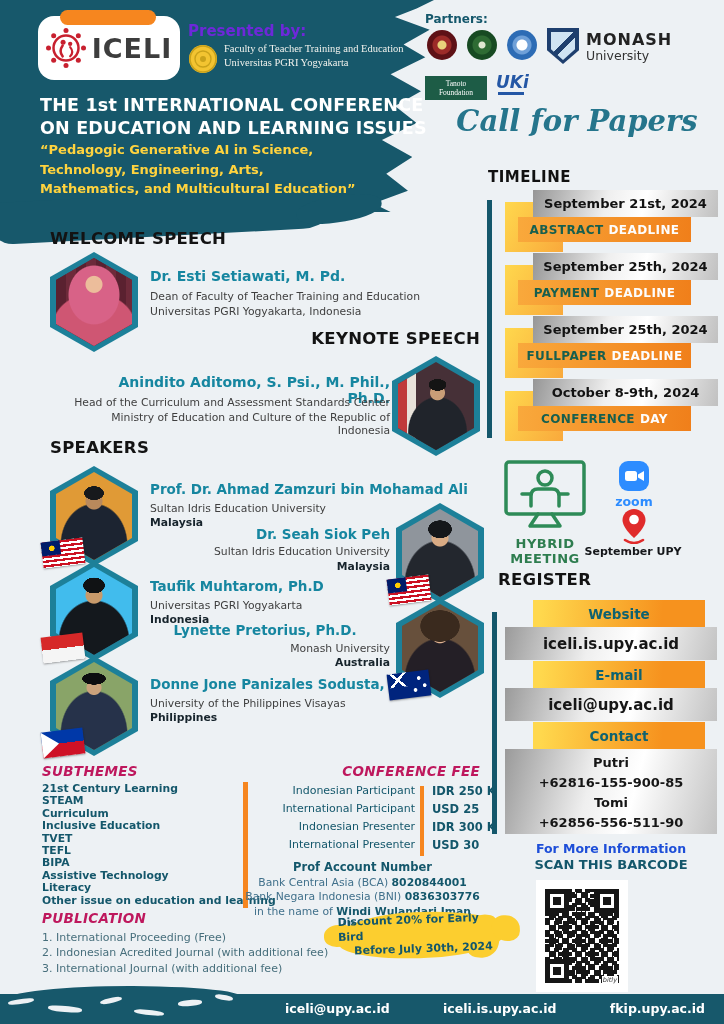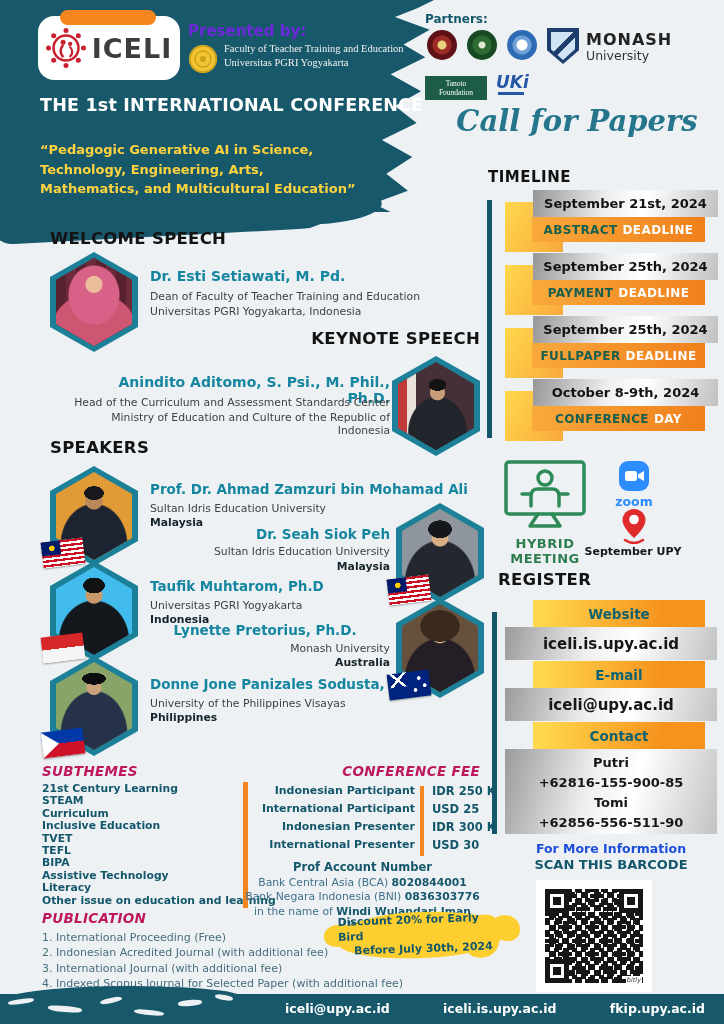--- a/index.html
+++ b/index.html
@@ -40,21 +40,21 @@
 
   
   .cfp{left:438px;top:104px;width:278px;text-align:center;font-family:"DejaVu Serif","Liberation Serif",serif;
     font-style:italic;font-weight:700;font-size:29px;color:#25758c;}
   .tl-heading{left:488px;top:168px;font-size:15px;font-weight:800;color:#111;letter-spacing:.5px;}
   .tl-line{left:487px;top:200px;width:5px;height:238px;background:#14576b;}
   .tl-item{position:absolute;width:215px;height:63px;left:503px;text-align:right;}
   .tl-yellow{position:absolute;left:2px;top:12px;width:58px;height:50px;background:linear-gradient(120deg,#ffd84d,#f9a93c);}
   .tl-date{position:absolute;left:30px;top:0;width:185px;height:27px;background:linear-gradient(105deg,#969696,#efefef 40%,#ffffff 60%,#c0c0c0);
     display:flex;align-items:center;justify-content:center;font-size:13px;font-weight:800;color:#121212;}
-  .tl-label{position:absolute;left:29px;top:27px;width:173px;height:25px;background:linear-gradient(95deg,#f9a93c,#f07f1a);
+  .tl-label{position:absolute;left:15px;top:27px;width:173px;height:25px;background:linear-gradient(95deg,#f9a93c,#f07f1a);
     display:flex;align-items:center;justify-content:center;font-size:12px;font-weight:800;letter-spacing:.4px;}
   .tl-w1{color:#175f4e;margin-right:5px;}
   .tl-w2{color:#fdfdfd;}
 
   
   .h-black{font-size:16.5px;font-weight:800;color:#131313;letter-spacing:.3px;}
   .h-orange{font-size:13.5px;font-weight:800;color:#be185d;letter-spacing:.3px;font-style:italic;}
 
   
   .hex{width:88px;height:100px;}
@@ -122,33 +122,33 @@
   .reg-line{left:492px;top:612px;width:5px;height:222px;background:#14576b;}
   .reg-label{left:533px;width:172px;height:27px;background:linear-gradient(95deg,#ffd84d 5%,#f6921e 75%);
     display:flex;align-items:center;justify-content:center;font-size:13.5px;font-weight:800;color:#0f6270;}
   .reg-value{left:505px;width:212px;background:linear-gradient(105deg,#9a9a9a,#efefef 40%,#ffffff 60%,#c2c2c2);
     display:flex;align-items:center;justify-content:center;font-size:15px;font-weight:800;color:#161616;}
   .reg-contact{flex-direction:column;font-size:13px;line-height:1.55;justify-content:flex-start;padding-top:4px;box-sizing:border-box;}
 
   
   .info1{left:505px;top:841px;width:212px;text-align:center;font-size:12.5px;font-weight:800;color:#1d4ed8;}
   .info2{left:505px;top:857px;width:212px;text-align:center;font-size:13px;font-weight:800;color:#14576b;}
-  .qr{left:536px;top:880px;width:116px;height:112px;background:#fff;}
+  .qr{left:536px;top:880px;width:92px;height:112px;background:#fff;}
   .qr-mod{position:absolute;inset:9px;background:
     conic-gradient(#161616 90deg,rgba(0,0,0,0) 90deg 180deg,#161616 180deg 270deg,rgba(0,0,0,0) 270deg) 0 0/9px 9px,
     conic-gradient(#161616 90deg,rgba(0,0,0,0) 90deg 180deg,#161616 180deg 270deg,rgba(0,0,0,0) 270deg) 4px 3px/13px 13px;}
   .finder{position:absolute;width:24px;height:24px;border:5px solid #161616;background:#fff;box-sizing:border-box;}
   .finder::after{content:"";position:absolute;inset:3px;background:#161616;}
   .qr-caption{position:absolute;right:10px;bottom:8px;font-size:6.5px;font-style:italic;color:#333;background:#fff;padding:0 1px;}
   .yellow-blob{left:464px;top:914px;width:36px;height:44px;background:#fcce2f;border-radius:60% 40% 55% 45%/50% 60% 40% 55%;transform:rotate(12deg);}
 
   
   .sub-item{font-size:10.8px;font-weight:700;color:#14576b;line-height:12.4px;}
   .orange-vline1{left:243px;top:782px;width:5px;height:126px;background:#f6861f;}
-  .fee-row-label{left:250px;width:165px;text-align:right;font-size:11px;font-weight:700;color:#14576b;}
+  .fee-row-label{left:250px;width:165px;text-align:right;font-size:11px;font-weight:400;color:#14576b;}
   .fee-row-value{left:432px;font-size:11.5px;font-weight:800;color:#14576b;}
   .orange-vline2{left:420px;top:786px;width:4px;height:70px;background:#f6861f;}
   .bank{left:235px;top:860px;width:255px;text-align:center;font-size:10.8px;color:#40708b;line-height:1.35;}
   .bank .bt{font-size:11.5px;font-weight:800;color:#14576b;}
   .bank b{font-weight:800;color:#14576b;}
   .pub-item{font-size:11px;color:#476f7c;line-height:1.4;}
   .discount{left:338px;top:912px;width:170px;height:46px;background:#fcce2f;transform:rotate(-2deg);
     border-radius:47% 53% 50% 50%/55% 45% 60% 40%;display:flex;flex-direction:column;align-items:center;justify-content:center;}
   .discount::before{content:"";position:absolute;left:-14px;top:10px;width:30px;height:22px;background:#fcce2f;border-radius:50% 40% 60% 45%;}
   .discount::after{content:"";position:absolute;right:-12px;top:6px;width:28px;height:26px;background:#fcce2f;border-radius:45% 55% 40% 60%;}
@@ -199,20 +199,21 @@
       <circle cx="15" cy="15" r="3" fill="#caa21a"></circle>
     </svg>
   </div>
   <div class="abs faculty">
     <div>Faculty of Teacher Training and Education</div>
     <div>Universitas PGRI Yogyakarta</div>
   </div>
 
   <div class="abs banner-title">
     <div>THE 1st INTERNATIONAL CONFERENCE</div>
+    <div>ON EDUCATION AND LEARNING ISSUES</div>
   </div>
   <div class="abs banner-sub">
     <div>“Pedagogic Generative AI in Science,</div>
     <div>Technology, Engineering, Arts,</div>
     <div>Mathematics, and Multicultural Education”</div>
   </div>
 
   <div class="abs partners-label">Partners:</div>
   <div class="abs p-logo p1"></div>
   <div class="abs p-logo p2"></div>
@@ -411,21 +412,20 @@
     <div><span>Bank Central Asia (BCA) </span><b>8020844001</b></div>
     <div><span>Bank Negara Indonesia (BNI) </span><b>0836303776</b></div>
     <div><span>in the name of </span><b>Windi Wulandari Iman Utama</b></div>
   </div>
 
   <div class="abs h-orange" style="left:42px;top:910px;">PUBLICATION</div>
   <div class="abs" style="left:42px;top:930px;">
     <div class="pub-item">1. International Proceeding (Free)</div>
     <div class="pub-item">2. Indonesian Acredited Journal (with additional fee)</div>
     <div class="pub-item">3. International Journal (with additional fee)</div>
-    <div class="pub-item">4. Indexed Scopus Journal for Selected Paper (with additional fee)</div>
   </div>
   <div class="abs discount">
     <div class="disc-t">Discount 20% for Early Bird</div>
     <div class="disc-t">Before July 30th, 2024</div>
   </div>
 
   <div class="abs footer-brush"></div>
   <div class="abs footer"></div>
   <div class="speck" style="left:8px;top:999px;width:26px;height:5px;transform:rotate(-8deg);"></div>
   <div class="speck" style="left:48px;top:1006px;width:34px;height:6px;transform:rotate(5deg);"></div>

